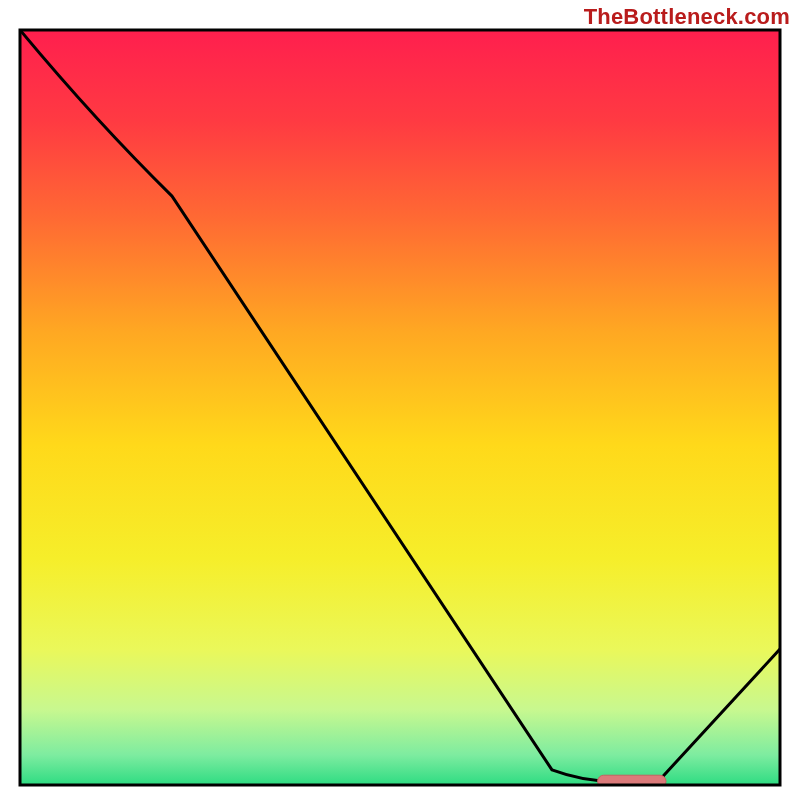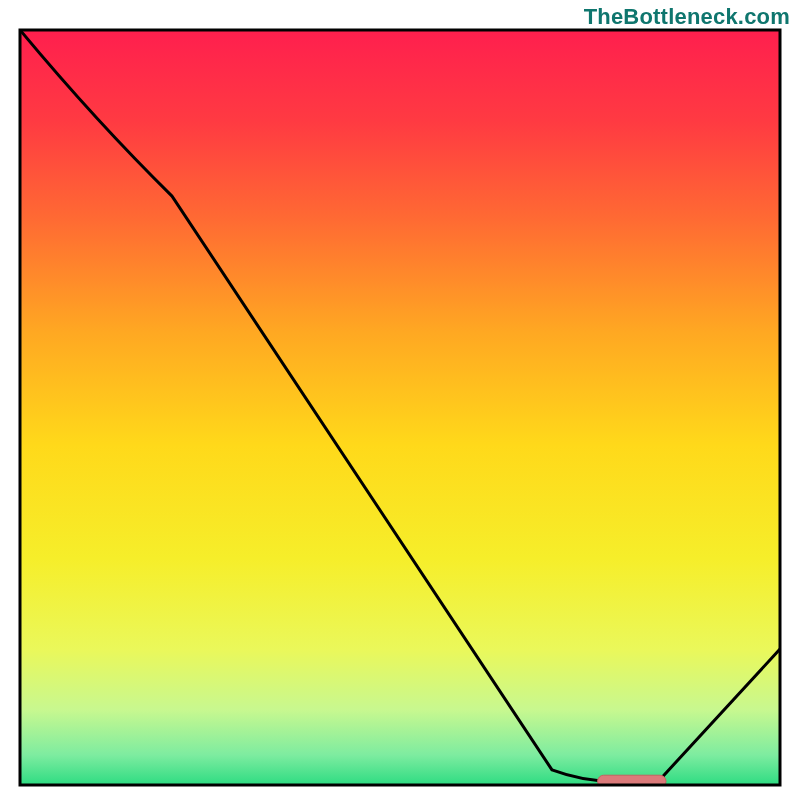--- a/index.html
+++ b/index.html
@@ -13,21 +13,21 @@
   }
   .frame {
     position: relative;
     width: 800px;
     height: 800px;
   }
   .watermark {
     position: absolute;
     top: 4px;
     right: 10px;
-    color: #0f766e;
+    color: #b91c1c;
     font-size: 22px;
     font-weight: 600;
     letter-spacing: 0.2px;
     user-select: none;
   }
   svg {
     position: absolute;
     left: 0;
     top: 0;
   }

